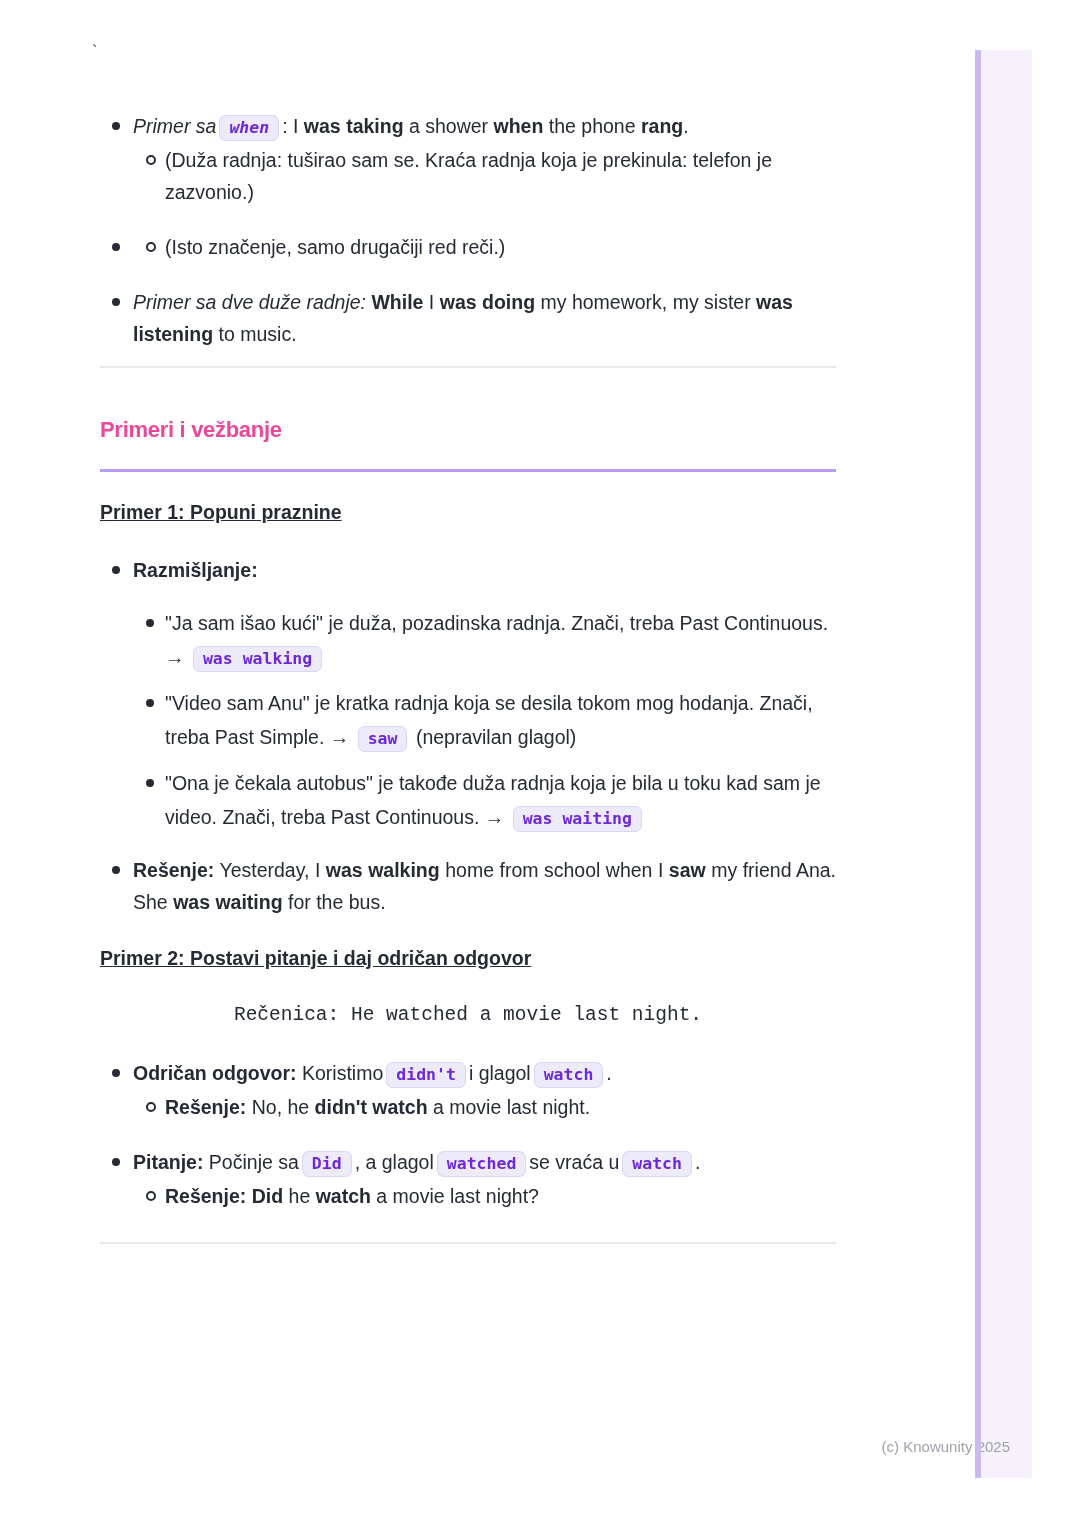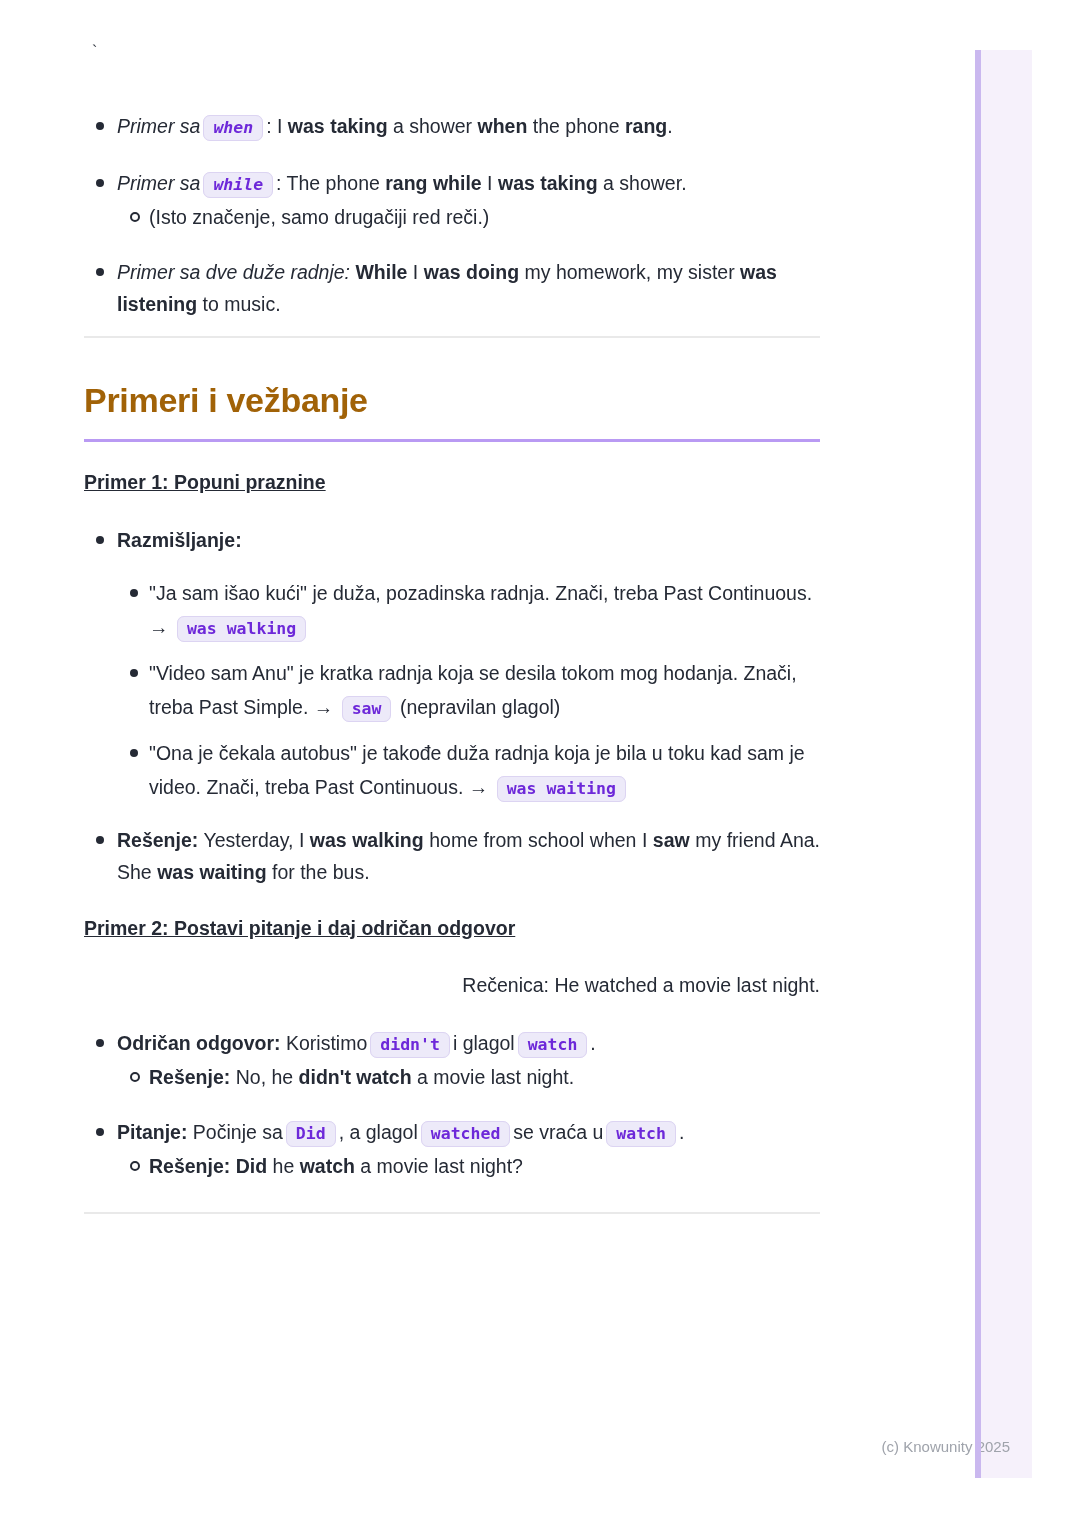--- a/index.html
+++ b/index.html
@@ -4,42 +4,42 @@
 <style>
   html,body{margin:0;padding:0;}
   body{
     width:1080px;height:1528px;position:relative;overflow:hidden;
     background:#ffffff;
     font-family:"Liberation Sans",sans-serif;
     color:#252a35;font-size:19.5px;line-height:32px;
     -webkit-font-smoothing:antialiased;
   }
   .stray{position:absolute;left:92px;top:44px;font-size:16px;color:#3a3f49;line-height:16px;}
-  .content{position:absolute;left:84px;top:0;width:736px;}
+  .content{position:absolute;left:100px;top:0;width:736px;}
 
   
   ul{list-style:none;margin:0;padding:0;}
   .l1 > li{position:relative;padding-left:33px;margin-top:23px;}
   .l1.first{margin-top:110px;}
   .l1 > li.tight{margin-top:18px;}
   .l1 > li::before{content:"";position:absolute;left:12px;top:12px;width:8px;height:8px;border-radius:50%;background:#252a35;}
   .l2 > li{position:relative;padding-left:32px;}
   .l2 > li::before{content:"";position:absolute;left:13px;top:11px;width:6px;height:6px;border:2px solid #252a35;border-radius:50%;background:transparent;}
   .l3 > li{position:relative;padding-left:32px;margin-top:10px;line-height:34px;}
   .l3 > li:first-child{margin-top:20px;}
   .l3 > li::before{content:"";position:absolute;left:13px;top:13px;width:8px;height:8px;border-radius:50%;background:#252a35;}
 
   
   .rule{height:2px;background:#e9e9e9;border:none;margin:16px 0 0;}
   .rule.bottom{margin-top:30px;}
-  h1{font-size:34px;line-height:44px;font-weight:700;color:#a16207;margin:40px 0 0;letter-spacing:-0.3px;}
+  h1{font-size:22px;line-height:44px;font-weight:700;color:#ec4899;margin:40px 0 0;letter-spacing:-0.3px;}
   .h1-rule{height:3px;background:#b99af3;margin-top:17px;}
   .p-title{font-weight:700;margin:24px 0 0;text-decoration:underline;}
   .sentence{margin:21px 0 0;line-height:36px;text-align:justify;}
-  .sentence.plainp{margin:25px 0 0;line-height:32px;text-align:right;}
+  .sentence.plainp{margin:25px 0 0;line-height:32px;text-align:center;font-family:Liberation Mono, monospace;}
   .justify{text-align:justify;}
   .ex-list{margin-top:26px;}
   .ex-list > li:first-child{margin-top:14px;}
 
   
   .seg-plain{}
   .seg-bold{font-weight:700;}
   .seg-italic{font-style:italic;}
   .seg-code,.seg-code-italic{
     font-family:"DejaVu Sans Mono",monospace;
@@ -57,23 +57,27 @@
 </head>
 <body>
 
 <span class="stray">`</span>
 
 <div class="content">
 
   <ul class="l1 first">
     <li>
       <div class="txt"><span class="seg-italic">Primer sa</span><span class="seg-code-italic">when</span><span class="seg-plain">: I </span><span class="seg-bold">was taking</span><span class="seg-plain"> a shower </span><span class="seg-bold">when</span><span class="seg-plain"> the phone </span><span class="seg-bold">rang</span><span class="seg-plain">.</span></div>
+      <ul class="l2">
+        <li>
+          <div><span class="seg-plain">(Duža radnja: tuširao sam se. Kraća radnja koja je prekinula: telefon je zazvonio.)</span></div>
+        </li>
+      </ul>
     </li>
     <li>
-      <div class="txt"><span class="seg-italic">Primer sa</span><span class="seg-code-italic">while</span><span class="seg-plain">: The phone </span><span class="seg-bold">rang while</span><span class="seg-plain"> I </span><span class="seg-bold">was taking</span><span class="seg-plain"> a shower.</span></div>
       <ul class="l2">
         <li>
           <div><span class="seg-plain">(Isto značenje, samo drugačiji red reči.)</span></div>
         </li>
       </ul>
     </li>
     <li>
       <div class="txt"><span class="seg-italic">Primer sa dve duže radnje: </span><span class="seg-bold">While</span><span class="seg-plain"> I </span><span class="seg-bold">was doing</span><span class="seg-plain"> my homework, my sister </span><span class="seg-bold">was listening</span><span class="seg-plain"> to music.</span></div>
     </li>
   </ul>

